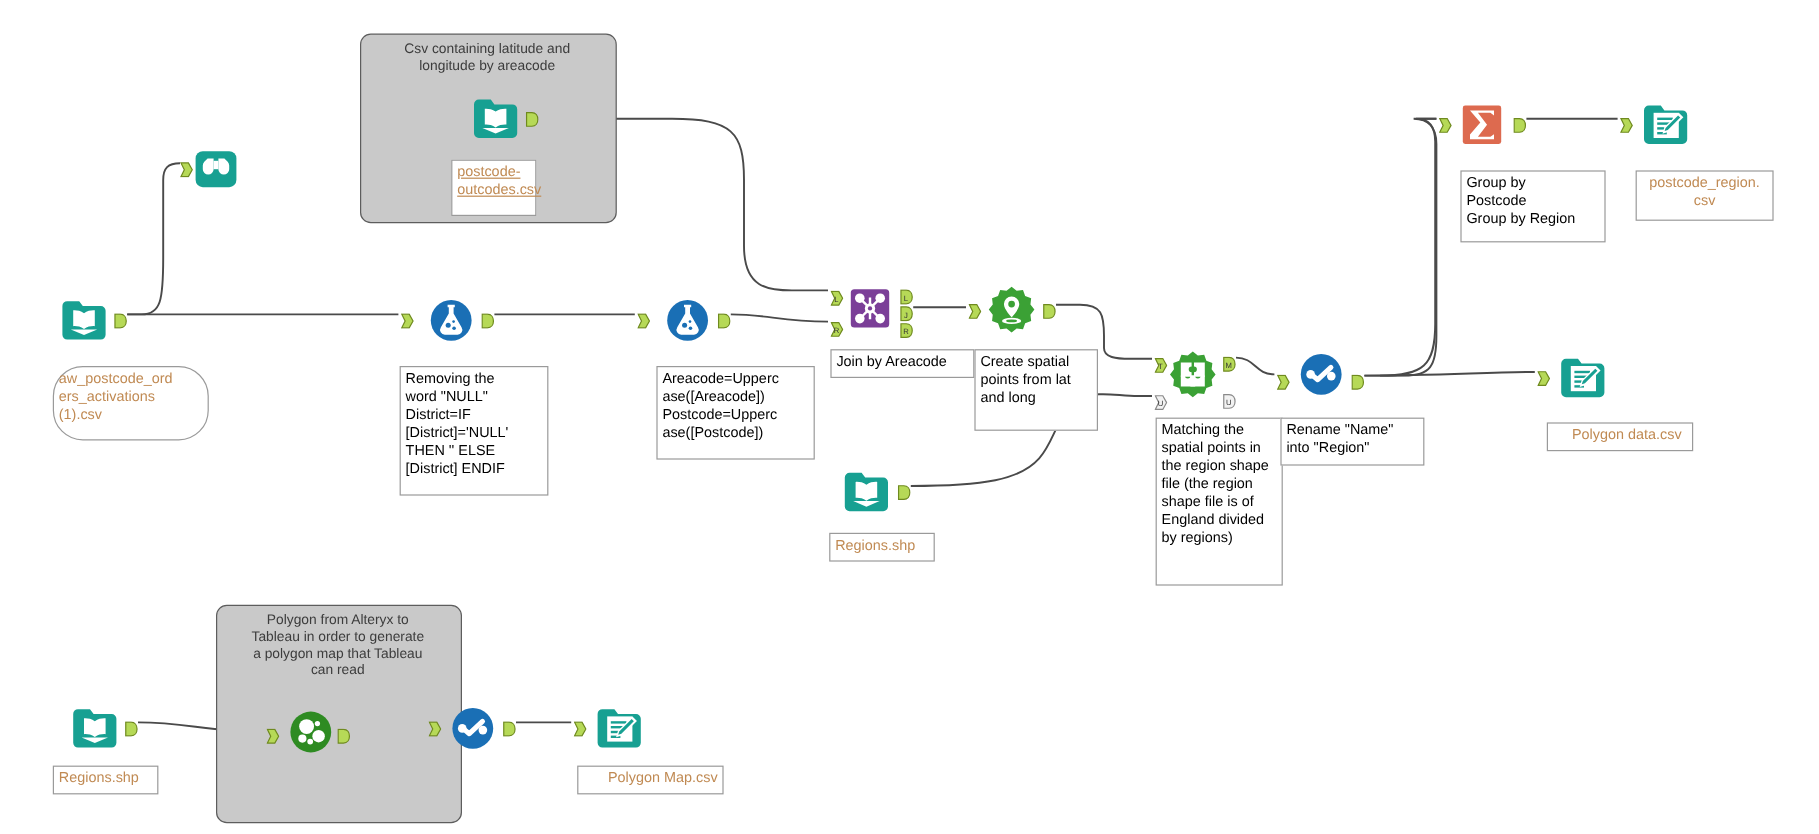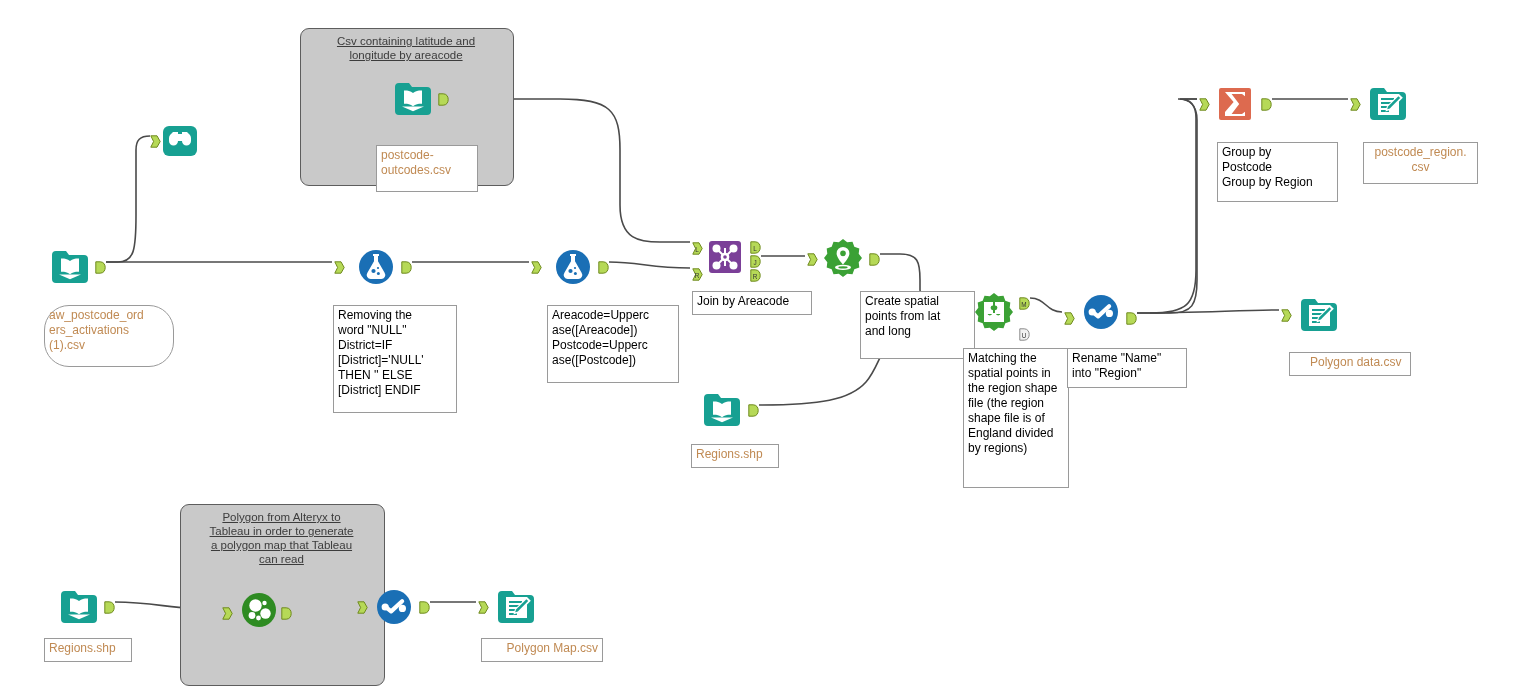--- a/index.html
+++ b/index.html
@@ -1,21 +1,21 @@
 <!DOCTYPE html>
 <html><head>
 <meta charset="utf-8">
 <style>
   html,body{margin:0;padding:0;background:#ffffff;}
   body{width:1516px;height:695px;position:relative;overflow:hidden;
        font-family:"Liberation Sans",sans-serif;}
   #canvas{position:absolute;left:0;top:0;width:1516px;height:695px;}
   svg.wires{position:absolute;left:0;top:0;width:1516px;height:695px;pointer-events:none;}
   .container-box{position:absolute;background:#c9c9c9;border:1.5px solid #5d5d5d;border-radius:9px;}
-  .container-title{position:absolute;text-align:center;color:#3c3c3c;font-size:11.5px;line-height:14px;text-decoration:underline;}
+  .container-title{position:absolute;text-align:center;color:#3c3c3c;font-size:11.5px;line-height:14px;}
   .node{position:absolute;width:44px;height:44px;}
   .node svg{width:44px;height:44px;display:block;}
   .anno{position:absolute;background:#ffffff;border:1px solid #9a9a9a;color:#000000;
         font-size:12px;line-height:15px;padding:2px 4px;box-sizing:border-box;white-space:pre-line;}
   .anno.file{color:#c08a53;}
   .port{position:absolute;width:11px;height:13px;}
   .port svg{width:11px;height:13px;display:block;}
 </style>
 </head>
 <body>
@@ -346,37 +346,37 @@
           <path d="M0.8,0.8 L5.2,0.8 C8.6,0.8 10.2,3.6 10.2,6.5 C10.2,9.4 8.6,12.2 5.2,12.2 L0.8,12.2 Z" fill="#b6d957" stroke="#6f8a1f" stroke-width="1"></path>
         </svg>
       </div>
       <div class="port" style="left: 478px; top: 601px;">
         <svg width="11" height="13" viewBox="0 0 11 13">
           <path d="M0.8,0.8 L7,0.8 L10.2,6.5 L7,12.2 L0.8,12.2 L3.6,6.5 Z" fill="#b6d957" stroke="#6f8a1f" stroke-width="1"></path>
         </svg>
       </div>
     </div>
   <div id="annos-layer">
-      <div class="anno file" style="left: 376px; top: 145px; width: 102px; min-height: 47px;">postcode-
+      <div class="anno file" style="left: 376px; top: 133px; width: 71px; min-height: 47px; text-decoration: underline;">postcode-
 outcodes.csv</div>
       <div class="anno file" style="left: 44px; top: 305px; width: 130px; min-height: 62px; border-radius: 25px;">aw_postcode_ord
 ers_activations
 (1).csv</div>
       <div class="anno" style="left: 333px; top: 305px; width: 124px; min-height: 108px;">Removing the
 word "NULL"
 District=IF
 [District]='NULL'
 THEN '' ELSE
 [District] ENDIF</div>
       <div class="anno" style="left: 527px; top: 305px; width: 132px; min-height: 78px; margin-left: 20px;">Areacode=Upperc
 ase([Areacode])
 Postcode=Upperc
 ase([Postcode])</div>
       <div class="anno" style="left: 692px; top: 291px; width: 120px; min-height: 24px;">Join by Areacode</div>
-      <div class="anno" style="left: 860px; top: 291px; width: 115px; min-height: 68px;">Create spatial
+      <div class="anno" style="left: 812px; top: 291px; width: 103px; min-height: 68px;">Create spatial
 points from lat
 and long</div>
       <div class="anno file" style="left: 691px; top: 444px; width: 88px; min-height: 24px;">Regions.shp</div>
       <div class="anno" style="left: 963px; top: 348px; width: 106px; min-height: 140px;">Matching the
 spatial points in
 the region shape
 file (the region
 shape file is of
 England divided
 by regions)</div>

